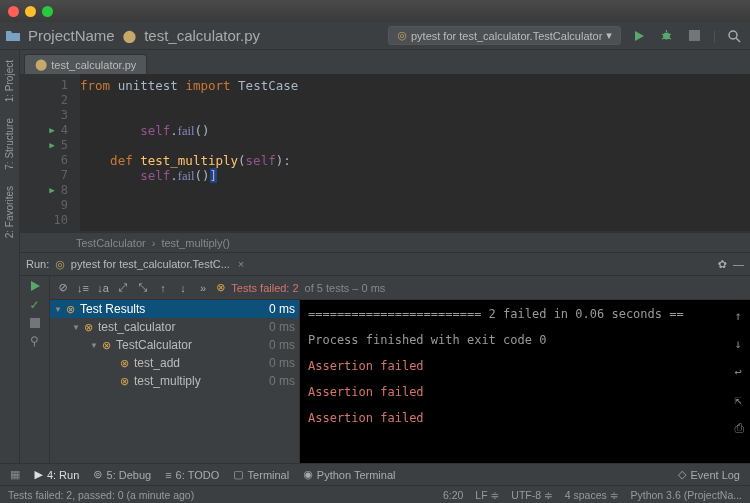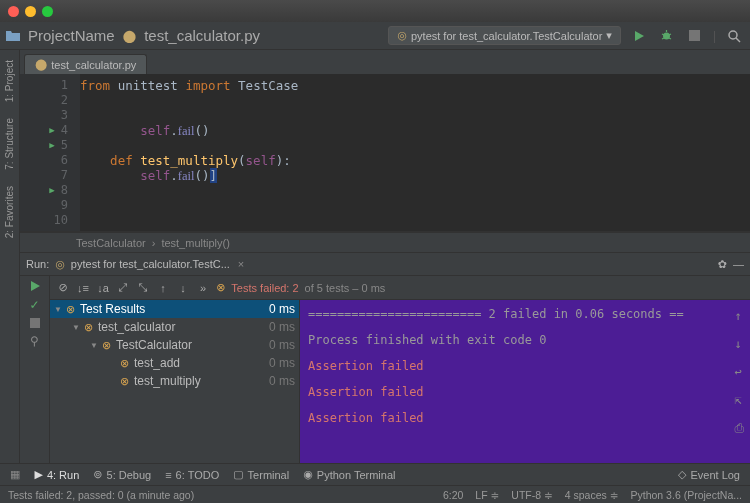--- a/index.html
+++ b/index.html
@@ -178,21 +178,21 @@
 .tree-row .label { flex:1; color:#bbb; }
 .tree-row .time { color:#777; font-size:12px; }
 .tree-row.selected { background:#0d5079; color:#fff; }
 .tree-row.selected .label, .tree-row.selected .time { color:#fff; }
 .ind1 { padding-left: 22px; }
 .ind2 { padding-left: 40px; }
 .ind3 { padding-left: 58px; }
 
 .console {
   flex:1;
-  background: #4c1d95;
+  background: #000000;
   font-size: 12px;
   padding: 4px 8px;
   line-height: 20px;
   position:relative;
   min-width:0;
 }
 .console .dim { color:#999; }
 .console .err { color:#d5756c; }
 .console .right-icons { position:absolute; right:6px; top:6px; display:flex; flex-direction:column; gap:8px; color:#888; }
 

